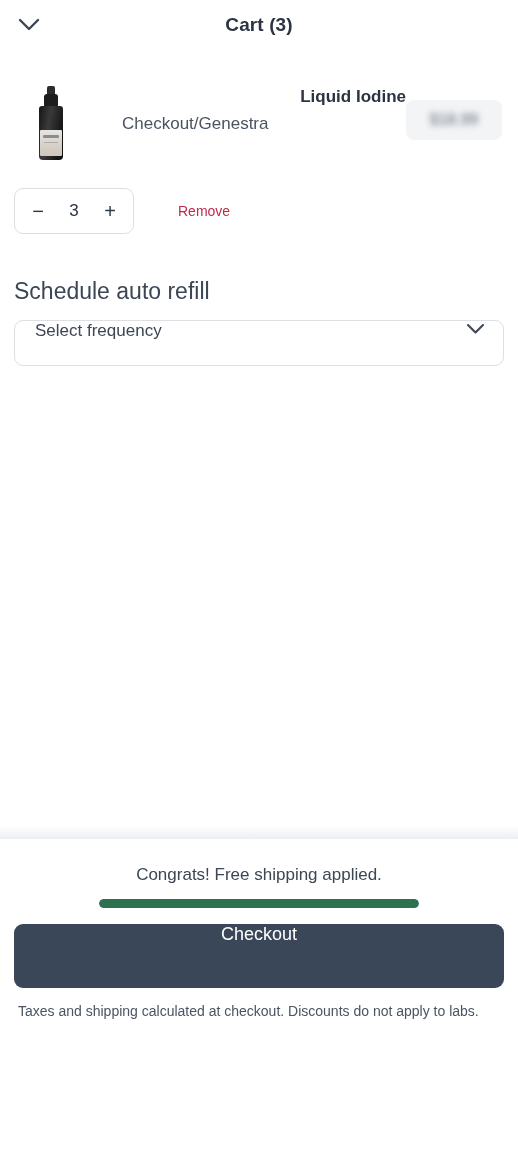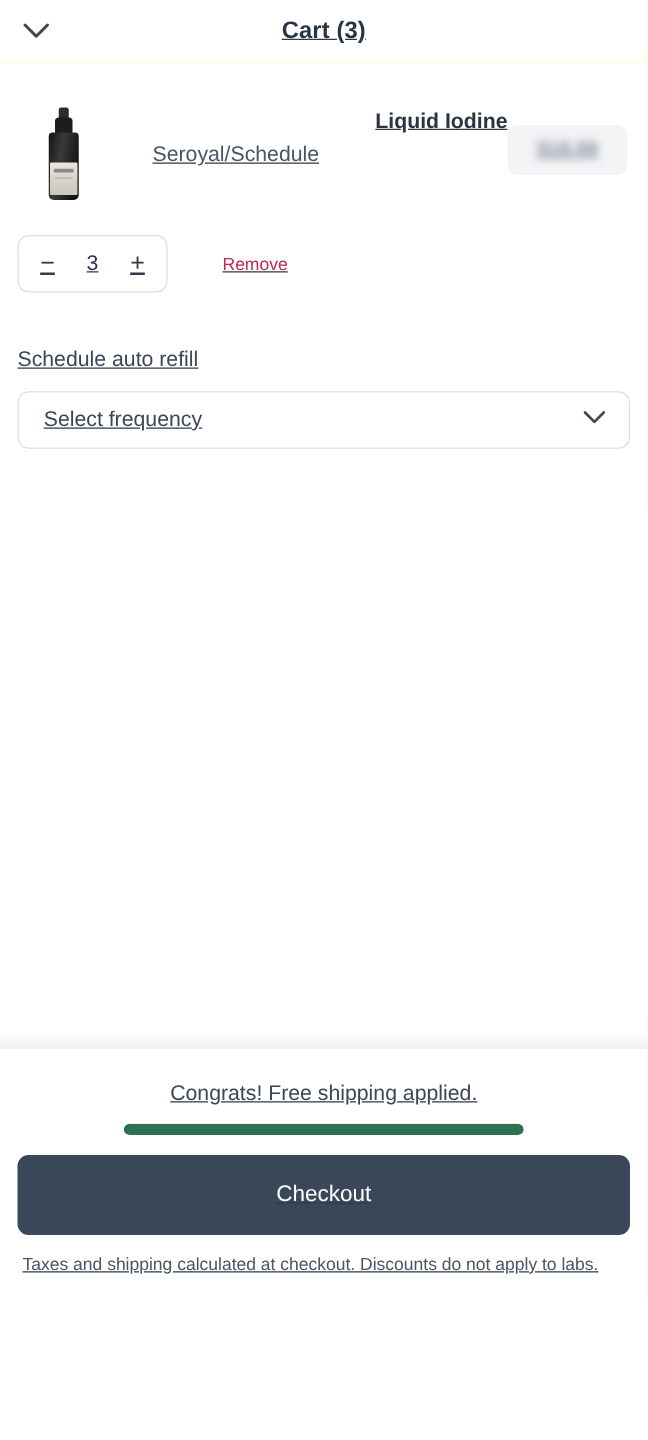--- a/index.html
+++ b/index.html
@@ -16,21 +16,20 @@
     position: relative;
   }
 
   .cart-panel {
     width: 518px;
     height: 1040px;
     display: flex;
     flex-direction: column;
     background: #fde047;
     position: relative;
-    text-decoration: underline;
   }
 
   
   .cart-header {
     height: 50px;
     flex: 0 0 50px;
     position: relative;
     display: flex;
     align-items: center;
     justify-content: center;
@@ -208,30 +207,29 @@
   .remove-link {
     margin-left: 44px;
     font-size: 14px;
     color: #c0294a;
     cursor: pointer;
   }
 
   
   .refill-label {
     padding-top: 44px;
-    font-size: 17px;
+    font-size: 23px;
     color: #3c4654;
   }
   .select-wrap {
     margin-top: 15px;
     height: 46px;
     border: 1px solid #dcdfe4;
     border-radius: 9px;
     display: flex;
-    align-items: center;
     justify-content: space-between;
     padding: 0 18px 0 20px;
     box-sizing: border-box;
     background: #ffffff;
     cursor: pointer;
   }
   .select-value {
     font-size: 17px;
     color: #3c4654;
   }
@@ -299,21 +297,20 @@
     user-select: none;
     padding-right: 6px;
   }
 
   .checkout-btn {
     margin-top: 16px;
     height: 64px;
     background: #3a4759;
     border-radius: 9px;
     display: flex;
-    align-items: center;
     justify-content: center;
     cursor: pointer;
   }
   .checkout-label {
     font-size: 18px;
     color: #ffffff;
   }
 
   .fine-print {
     margin-top: 12px;
@@ -346,21 +343,21 @@
         <div class="bottle">
           <div class="cap"></div>
           <div class="neck"></div>
           <div class="body"></div>
           <div class="label"></div>
         </div>
       </div>
 
       <div class="item-info">
         <div class="item-name">Liquid Iodine</div>
-        <div class="item-brand">Seroyal/Schedule</div>
+        <div class="item-brand">Checkout/Genestra</div>
       </div>
 
       <div class="price-pill">
         <span class="price-redacted">$18.99</span>
       </div>
     </div>
 
     <div class="qty-row">
       <div class="qty-stepper">
         <span class="qty-btn">−</span>

